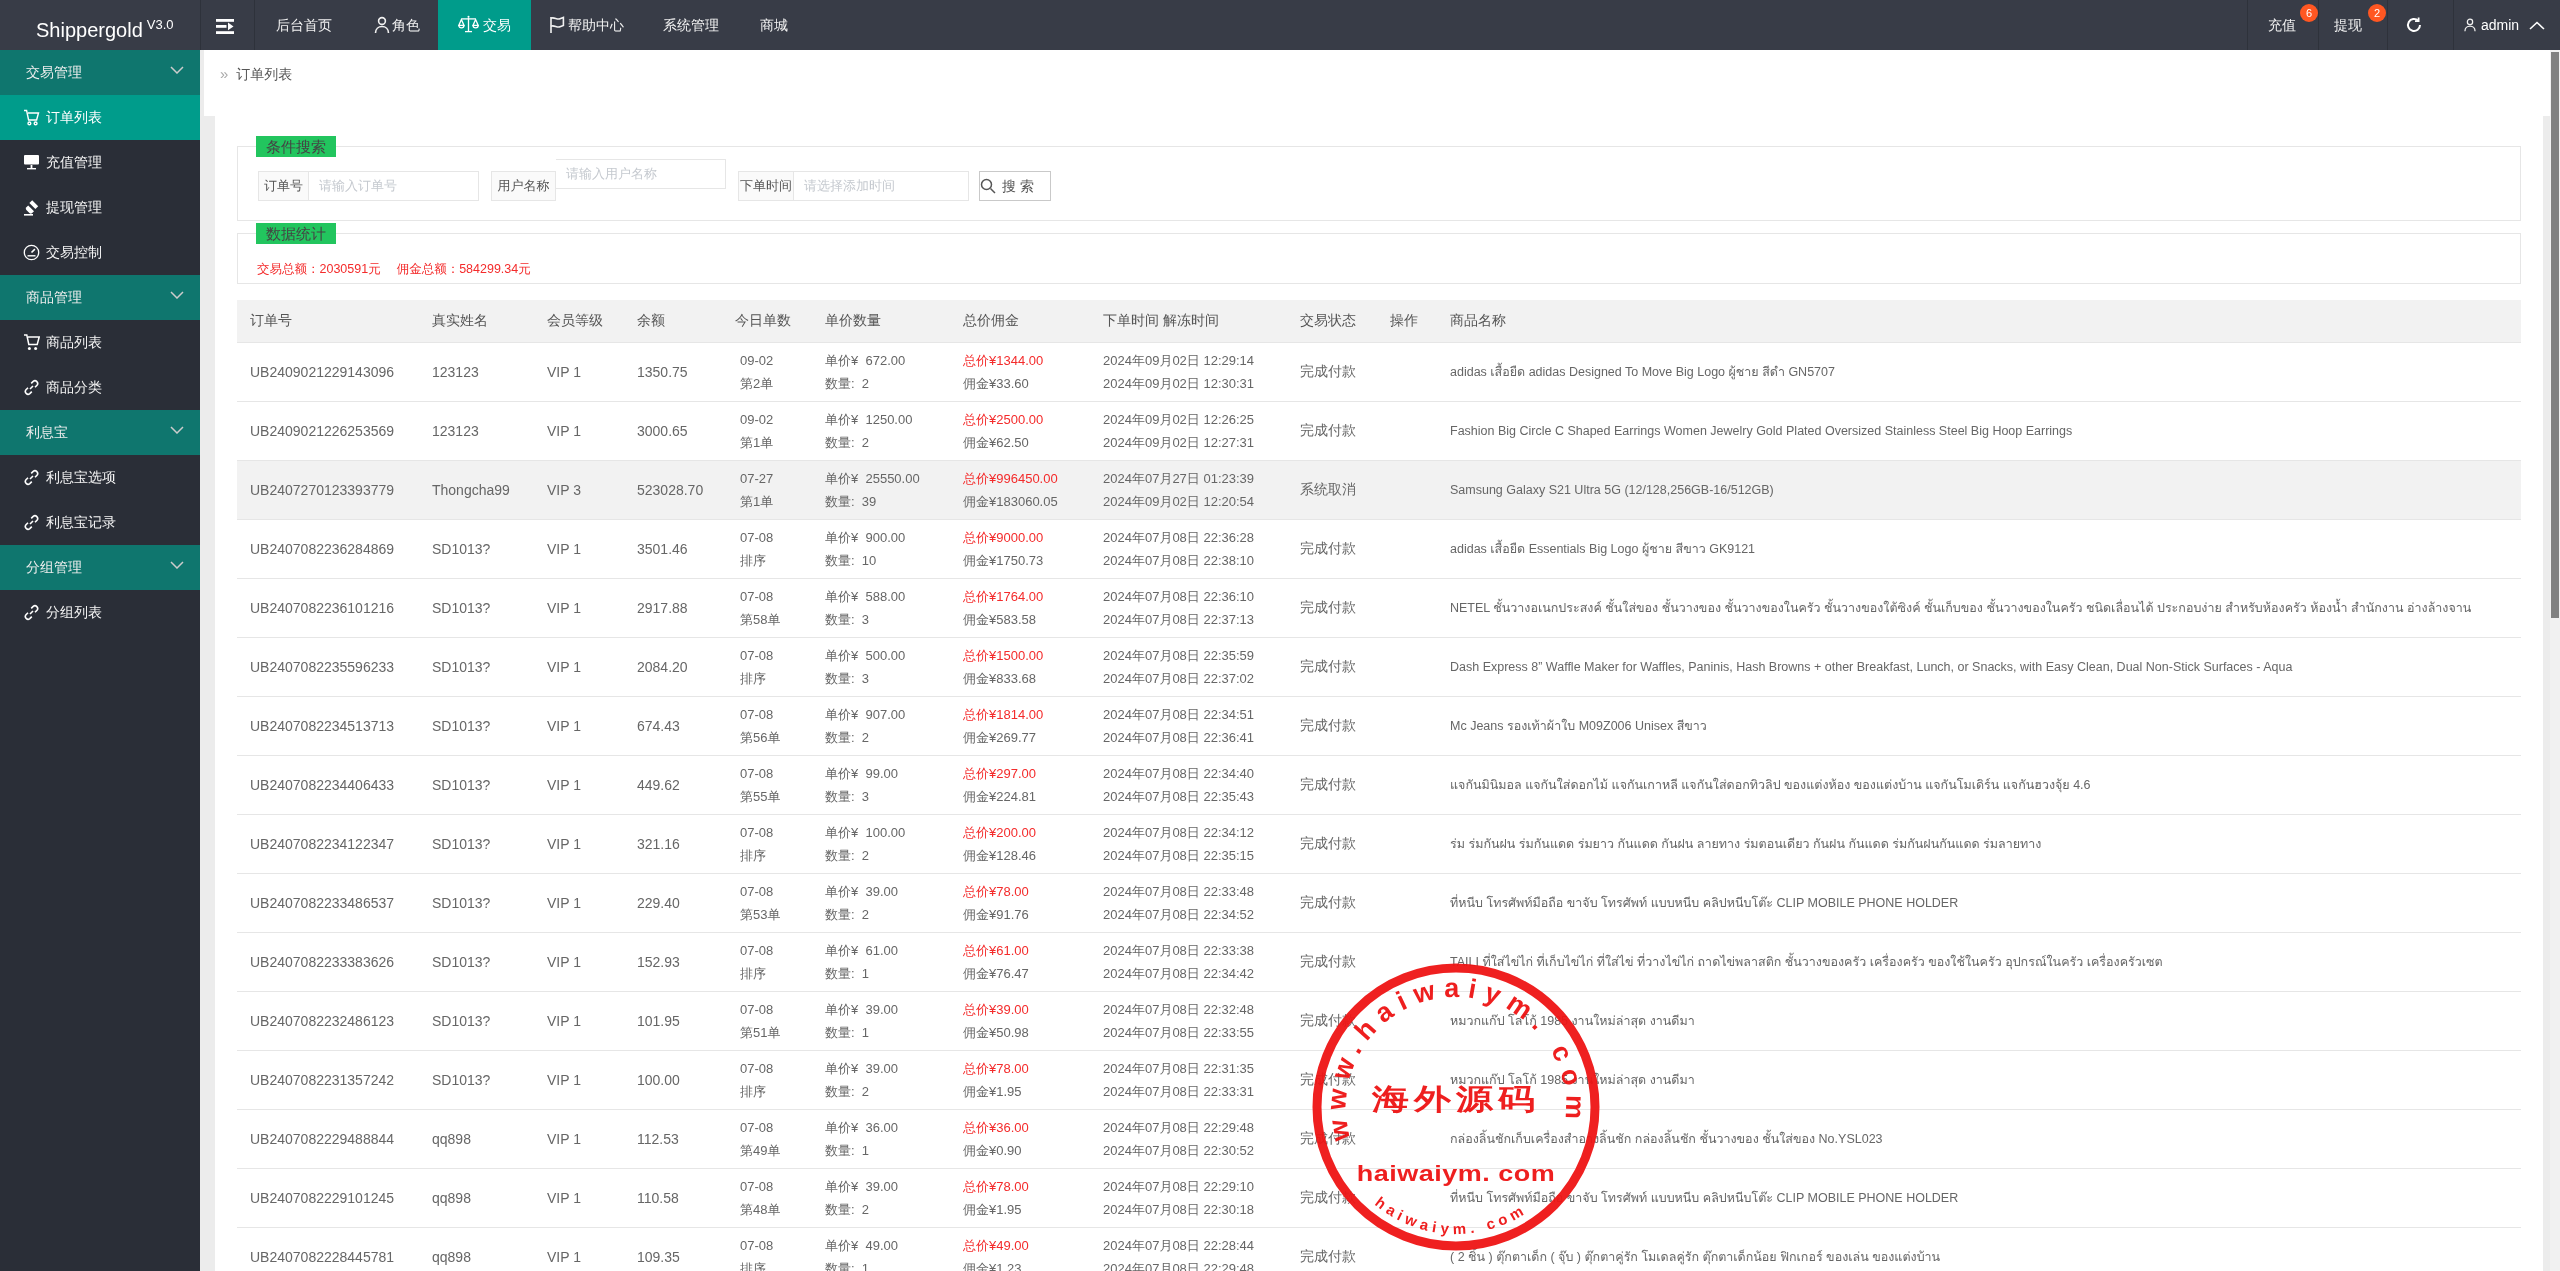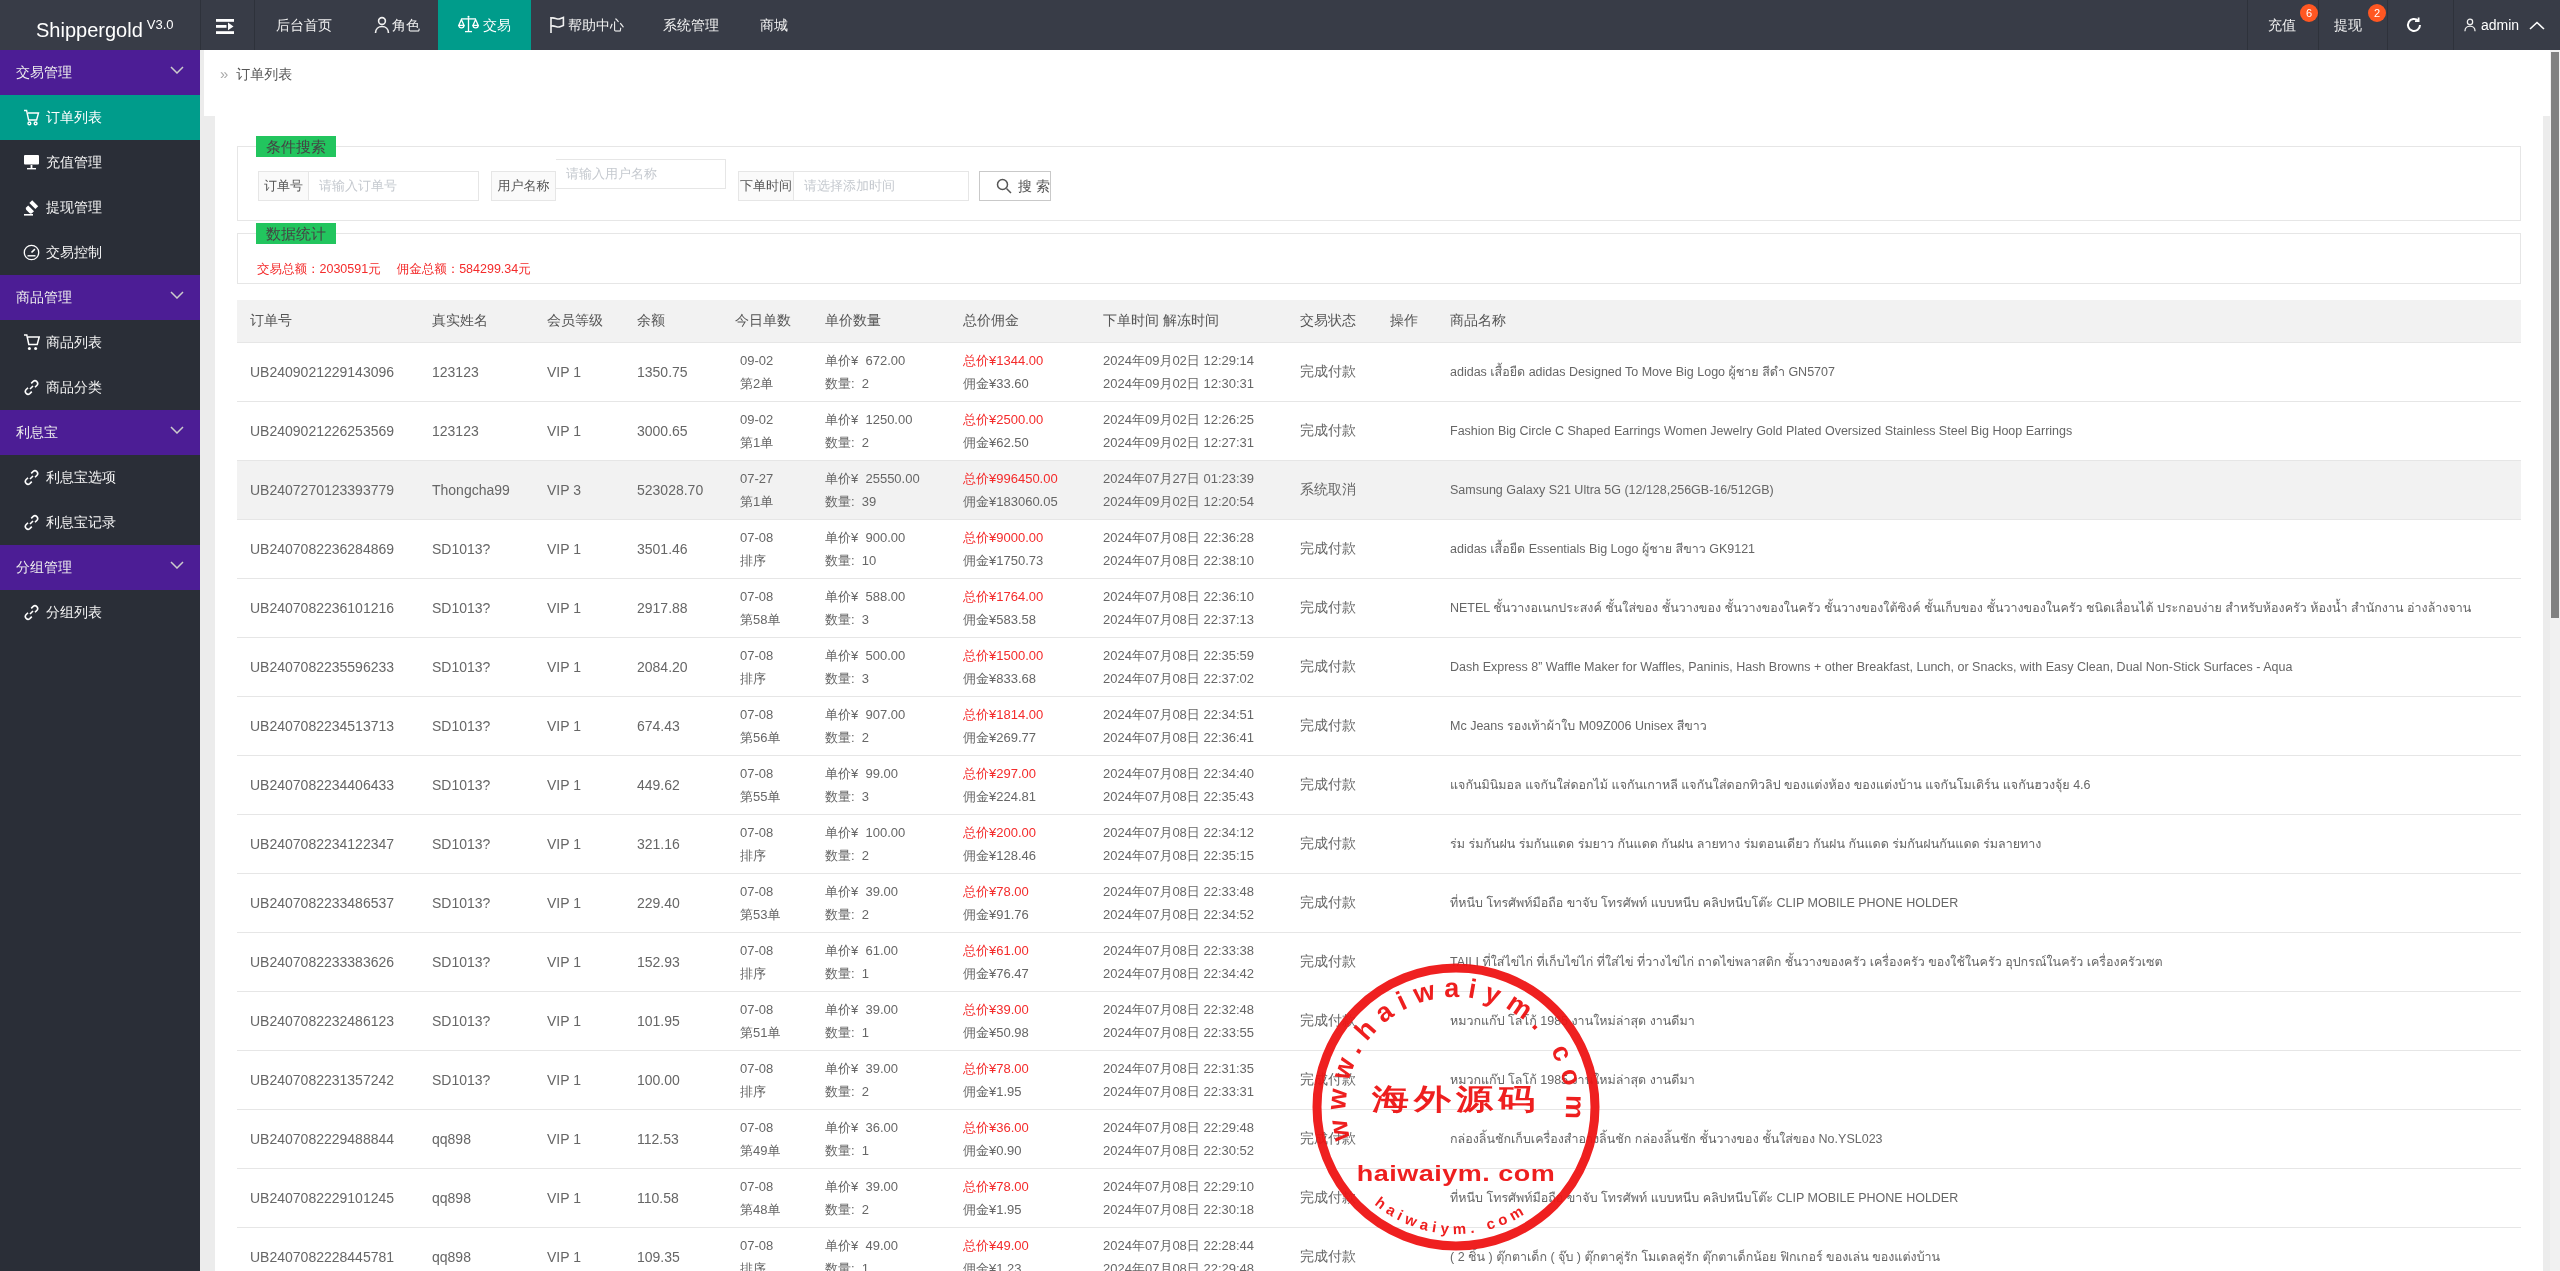--- a/index.html
+++ b/index.html
@@ -10,34 +10,34 @@
 
 #hd{position:absolute;left:0;top:0;width:2560px;height:50px;background:#383c47;z-index:5}
 #logo{position:absolute;left:0;top:0;width:200px;height:50px;background:#383c47;color:#fff;line-height:50px;text-align:left;padding-left:36px;font-size:20px}
 #logo sup{font-size:13px;margin-left:4px}
 .hitem{position:absolute;top:0;height:50px;line-height:50px;color:#f2f2f2;font-size:14px;white-space:nowrap}
 .hsep{position:absolute;top:0;width:1px;height:50px;background:#2e323b}
 .hactive{background:#009c8b}
 .badge{position:absolute;top:4px;height:18px;min-width:18px;border-radius:9px;background:#ff5722;color:#fff;font-size:11px;line-height:18px;text-align:center;padding:0 2px}
 
 #side{position:absolute;left:0;top:50px;width:200px;height:1221px;background:#2a2e37;z-index:4}
-.sgroup{position:relative;height:45px;line-height:45px;background:#4c1d95;color:#eee;font-size:14px;padding-left:16px}
+.sgroup{position:relative;height:45px;line-height:45px;background:#0f766e;color:#eee;font-size:14px;padding-left:26px}
 .sitem{position:relative;height:45px;line-height:45px;background:#2a2e37;color:#f5f5f5;font-size:14px;padding-left:46px}
 .sitem svg{position:absolute;left:23px;top:14px}
 .sgroup .chev{position:absolute;right:16px;top:16px}
 .sactive{background:#009c8b;color:#fff}
 
 #crumb{position:absolute;left:204px;top:50px;width:2360px;height:66px;background:#fff;line-height:48px;font-size:14px;color:#555}
 #crumb .gt{color:#aaa;font-size:15px;margin-right:8px}
 #card{position:absolute;left:215px;top:114px;width:2328px;height:1157px;background:#fff}
 .fieldset{position:absolute;border:1px solid #e6e6e6}
 .legend{position:absolute;top:-11px;left:18px;background:#22c55e;padding:0 10px;font-size:15px;color:#444;line-height:21px}
 .lab{position:absolute;top:0;height:30px;border:1px solid #e6e6e6;background:#fafafa;color:#555;text-align:center;line-height:28px;font-size:13px;white-space:nowrap}
 .inp{position:absolute;top:0;height:30px;border:1px solid #e6e6e6;border-left:none;background:#fff;color:#c5c9cf;line-height:28px;font-size:13px;padding-left:10px}
-#sbtn{position:absolute;top:0;left:741px;width:72px;height:30px;border:1px solid #c9c9c9;background:#fff;color:#555;line-height:28px;text-align:right;font-size:14px}
+#sbtn{position:absolute;top:0;left:741px;width:72px;height:30px;border:1px solid #c9c9c9;background:#fff;color:#555;line-height:28px;text-align:left;font-size:14px}
 .redline{position:absolute;left:19px;top:27px;font-size:12.5px;color:#f42b2b;white-space:nowrap}
 
 #tbl{position:absolute;left:22px;top:186px;width:2284px;border-collapse:collapse;table-layout:fixed;font-size:14px;color:#666}
 #tbl th{background:#f2f2f2;height:42px;font-weight:normal;text-align:left;padding:0 0 0 13px;color:#555;border-bottom:1px solid #e6e6e6;white-space:nowrap;overflow:hidden}
 #tbl td{height:59px;padding:0 0 0 13px;border-bottom:1px solid #e6e6e6;white-space:nowrap;overflow:hidden;vertical-align:middle}
 #tbl td:nth-child(5) .two{padding-left:5px}
 #tbl tr.gr td{background:#f2f2f2}
 .two div{line-height:23px}
 .two{font-size:13px}
 .red{color:#f42b2b}

